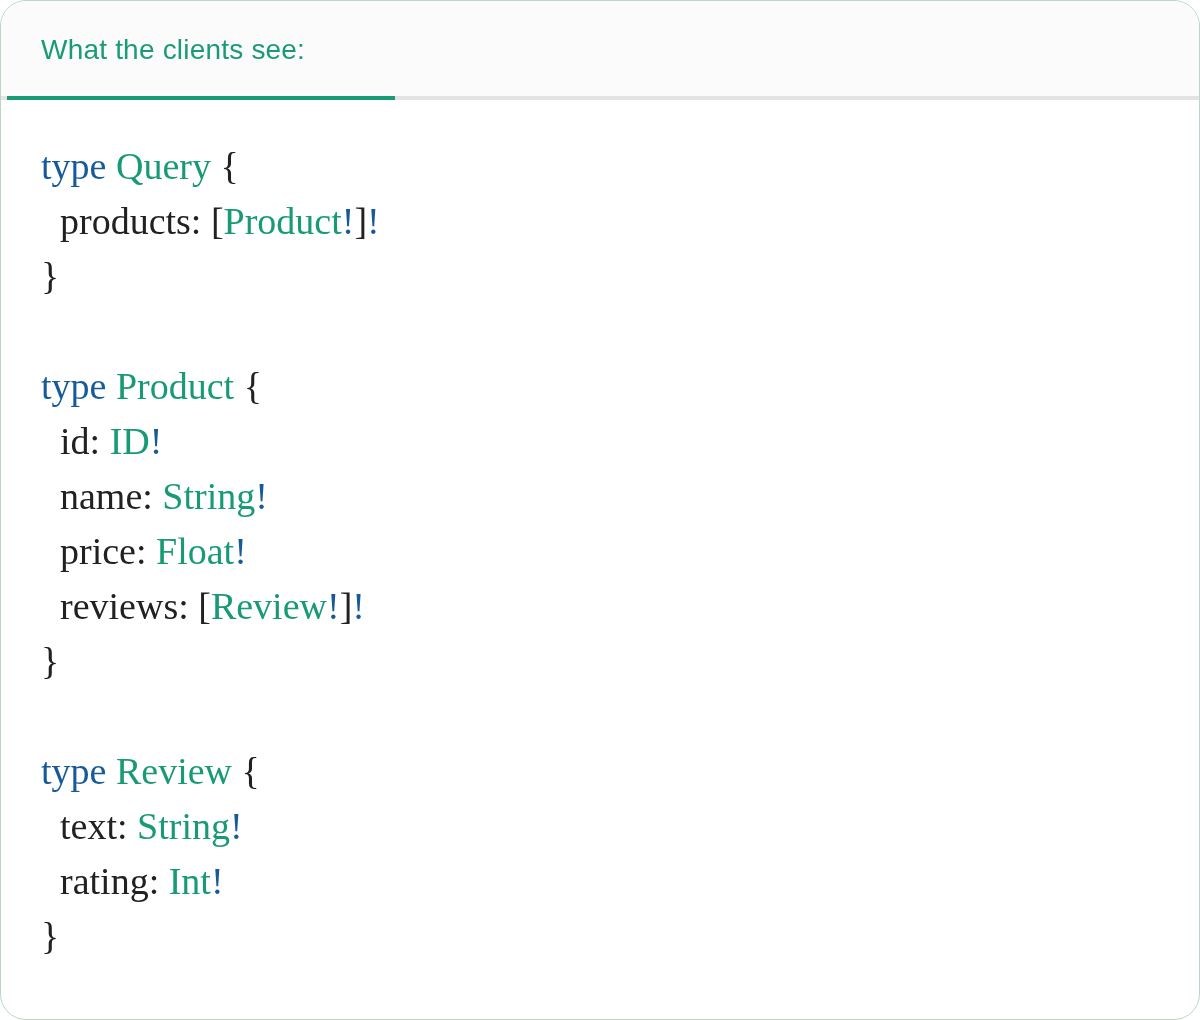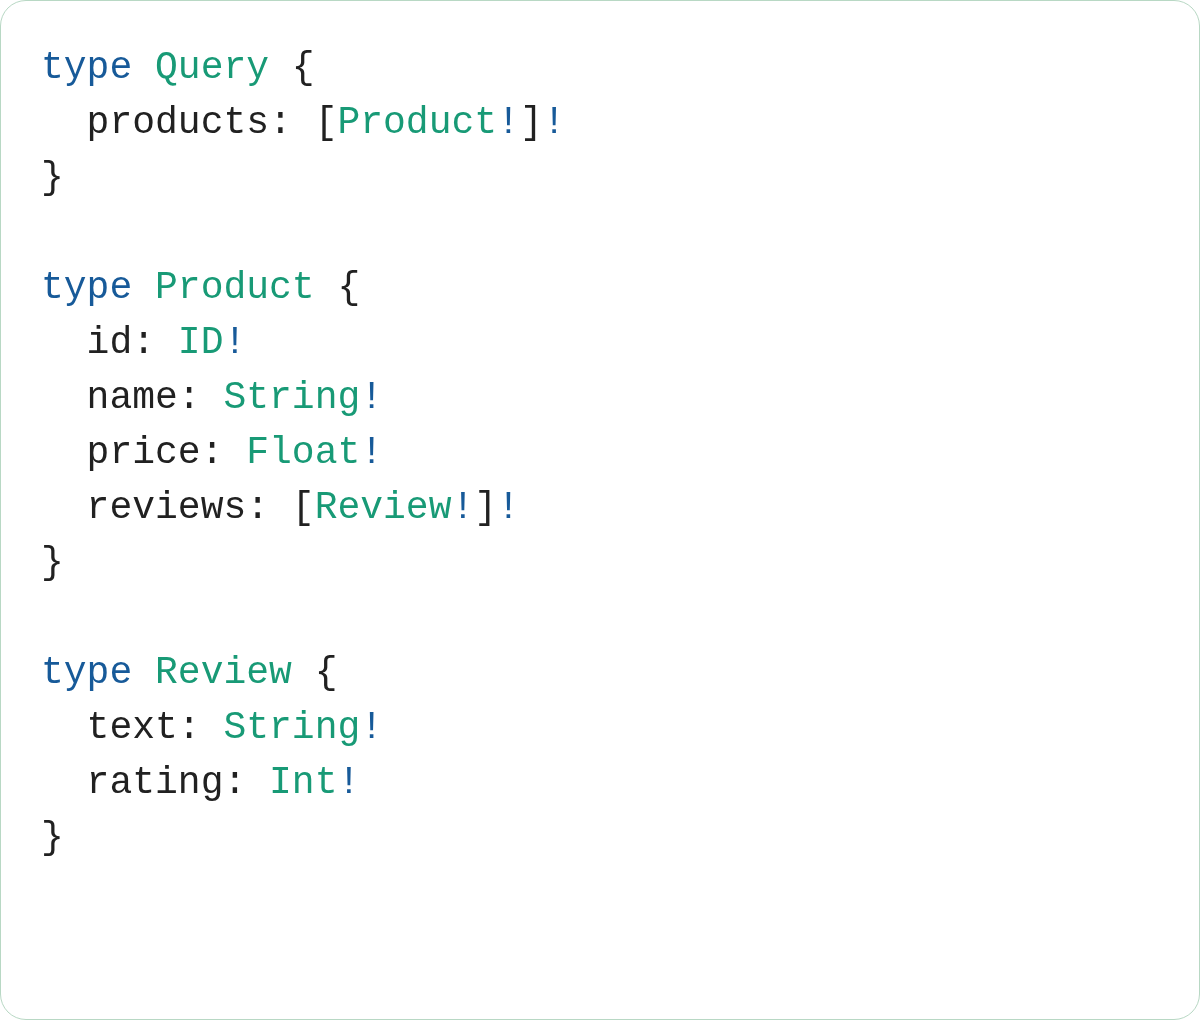--- a/index.html
+++ b/index.html
@@ -39,29 +39,33 @@
   .tab-indicator {
     position: absolute;
     left: 6px;
     bottom: -4px;
     width: 388px;
     height: 4px;
     background: var(--accent-color, #1a9b78);
   }
   .code {
     padding: 39px 28px 0 40px;
-    font-family: Liberation Mono, monospace;
+    font-family: Liberation Serif, serif;
     font-size: 38px;
     line-height: 55px;
     white-space: pre;
   }
   .code-line { height: 55px; }
   .tok-keyword  { color: var(--keyword-color, #175a99); }
   .tok-typename { color: var(--type-color, #189a76); }
   .tok-plain    { color: var(--text-color, #212121); }
   .tok-nonnull  { color: var(--keyword-color, #175a99); }
 </style>
 </head>
 <body>
 
 <div class="card">
+  <div class="tabbar">
+    <div class="tab">What the clients see:</div>
+    <div class="tab-indicator"></div>
+  </div>
   <div class="code"><div class="code-line"><span class="tok-keyword">type</span><span class="tok-plain"> </span><span class="tok-typename">Query</span><span class="tok-plain"> {</span></div><div class="code-line"><span class="tok-plain">  products: [</span><span class="tok-typename">Product</span><span class="tok-nonnull">!</span><span class="tok-plain">]</span><span class="tok-nonnull">!</span></div><div class="code-line"><span class="tok-plain">}</span></div><div class="code-line"></div><div class="code-line"><span class="tok-keyword">type</span><span class="tok-plain"> </span><span class="tok-typename">Product</span><span class="tok-plain"> {</span></div><div class="code-line"><span class="tok-plain">  id: </span><span class="tok-typename">ID</span><span class="tok-nonnull">!</span></div><div class="code-line"><span class="tok-plain">  name: </span><span class="tok-typename">String</span><span class="tok-nonnull">!</span></div><div class="code-line"><span class="tok-plain">  price: </span><span class="tok-typename">Float</span><span class="tok-nonnull">!</span></div><div class="code-line"><span class="tok-plain">  reviews: [</span><span class="tok-typename">Review</span><span class="tok-nonnull">!</span><span class="tok-plain">]</span><span class="tok-nonnull">!</span></div><div class="code-line"><span class="tok-plain">}</span></div><div class="code-line"></div><div class="code-line"><span class="tok-keyword">type</span><span class="tok-plain"> </span><span class="tok-typename">Review</span><span class="tok-plain"> {</span></div><div class="code-line"><span class="tok-plain">  text: </span><span class="tok-typename">String</span><span class="tok-nonnull">!</span></div><div class="code-line"><span class="tok-plain">  rating: </span><span class="tok-typename">Int</span><span class="tok-nonnull">!</span></div><div class="code-line"><span class="tok-plain">}</span></div></div>
 </div>
 
 </body></html>

